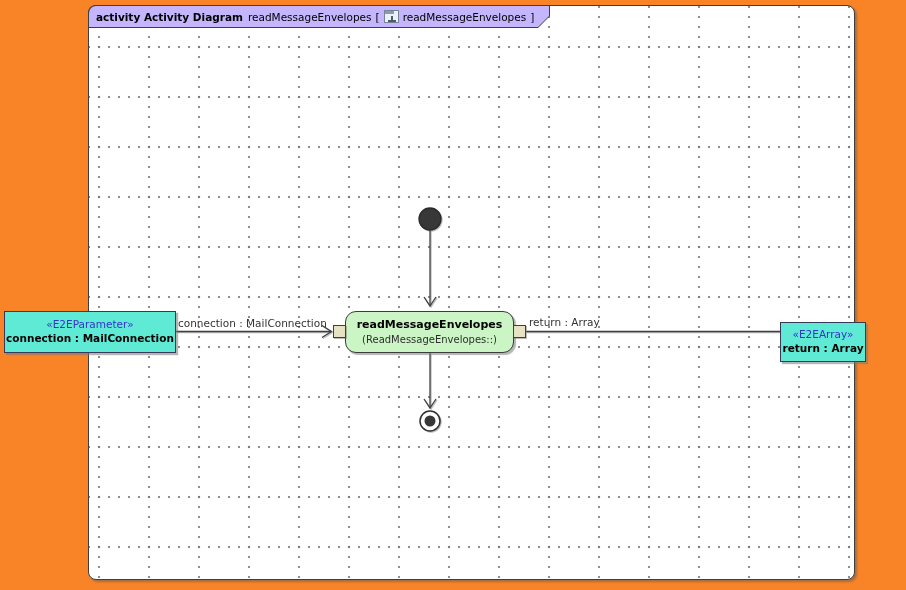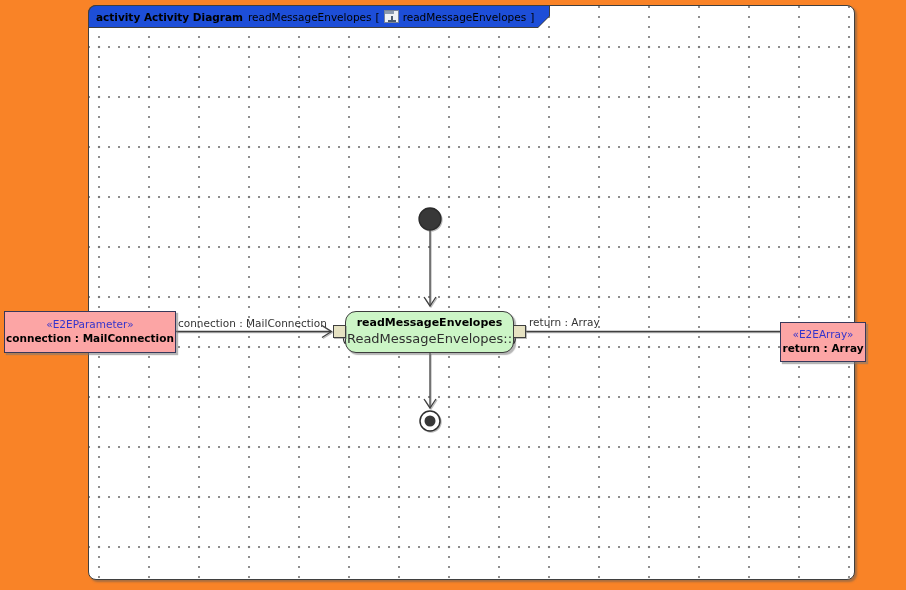--- a/index.html
+++ b/index.html
@@ -29,21 +29,21 @@
   
   .tab{
     position:absolute;left:88px;top:5px;width:462px;height:23px;
     background:#3f3f3f;
     clip-path:polygon(0 0,100% 0,100% calc(100% - 12px),calc(100% - 12px) 100%,0 100%);
     border-top-left-radius:8px;
     z-index:5;
   }
   .tab-fill{
     position:absolute;left:1px;top:1px;right:1px;bottom:1px;
-    background:#1d4ed8;
+    background:#c4b5fd;
     clip-path:polygon(0 0,100% 0,100% calc(100% - 11px),calc(100% - 11px) 100%,0 100%);
     border-top-left-radius:7px;
     display:flex;align-items:center;
     padding-left:7px;box-sizing:border-box;
     font-size:10.5px;color:#000;white-space:nowrap;
   }
   .tab-kw{font-weight:bold;margin-right:5px;}
   .tab-bracket{margin:0 4px;}
   .tab-ctx{margin-left:4px;}
   .diagram-icon{
@@ -54,40 +54,40 @@
   .diagram-icon .stem{position:absolute;left:6px;top:5px;width:2px;height:5px;background:#4c5b6c;}
   .diagram-icon .base{position:absolute;left:3px;top:9px;width:8px;height:2px;background:#4c5b6c;}
 
   
   svg.overlay{position:absolute;left:0;top:0;z-index:2;}
   .edge-group{filter:drop-shadow(1px 1px 0px rgba(150,150,150,0.65));}
 
   
   .param-box{
     position:absolute;box-sizing:border-box;
-    background:#fca5a5;border:1px solid #38385a;
+    background:#5eead4;border:1px solid #38385a;
     box-shadow:2px 2px 1px rgba(120,120,120,0.55);
     display:flex;flex-direction:column;justify-content:center;align-items:center;
     z-index:3;line-height:1.3;white-space:nowrap;
   }
   .param-in{left:4px;top:311px;width:172px;height:42px;}
   .param-out{left:780px;top:322px;width:86px;height:40px;}
   .stereo{font-size:10.5px;color:#3434cc;}
   .param-name{font-size:10.5px;font-weight:bold;color:#000;}
 
   .action-node{
     position:absolute;left:345px;top:311px;width:169px;height:42px;
     box-sizing:border-box;
     background:#ccf5c6;border:1px solid #3c3c3c;border-radius:11px;
     box-shadow:2px 2px 1px rgba(120,120,120,0.55);
     display:flex;flex-direction:column;justify-content:center;align-items:center;
     z-index:3;line-height:1.3;white-space:nowrap;
   }
   .action-name{font-size:11px;font-weight:bold;color:#000;}
-  .action-behavior{font-size:13px;color:#2e2e2e;}
+  .action-behavior{font-size:10px;color:#2e2e2e;}
 
   .pin{
     position:absolute;width:13px;height:13px;box-sizing:border-box;
     background:#e6e2c2;border:1px solid #3f3f3f;
     box-shadow:1px 1px 0 rgba(120,120,120,0.5);
     z-index:4;
   }
   .pin-in{left:333px;top:325px;}
   .pin-out{left:513px;top:325px;}
 

